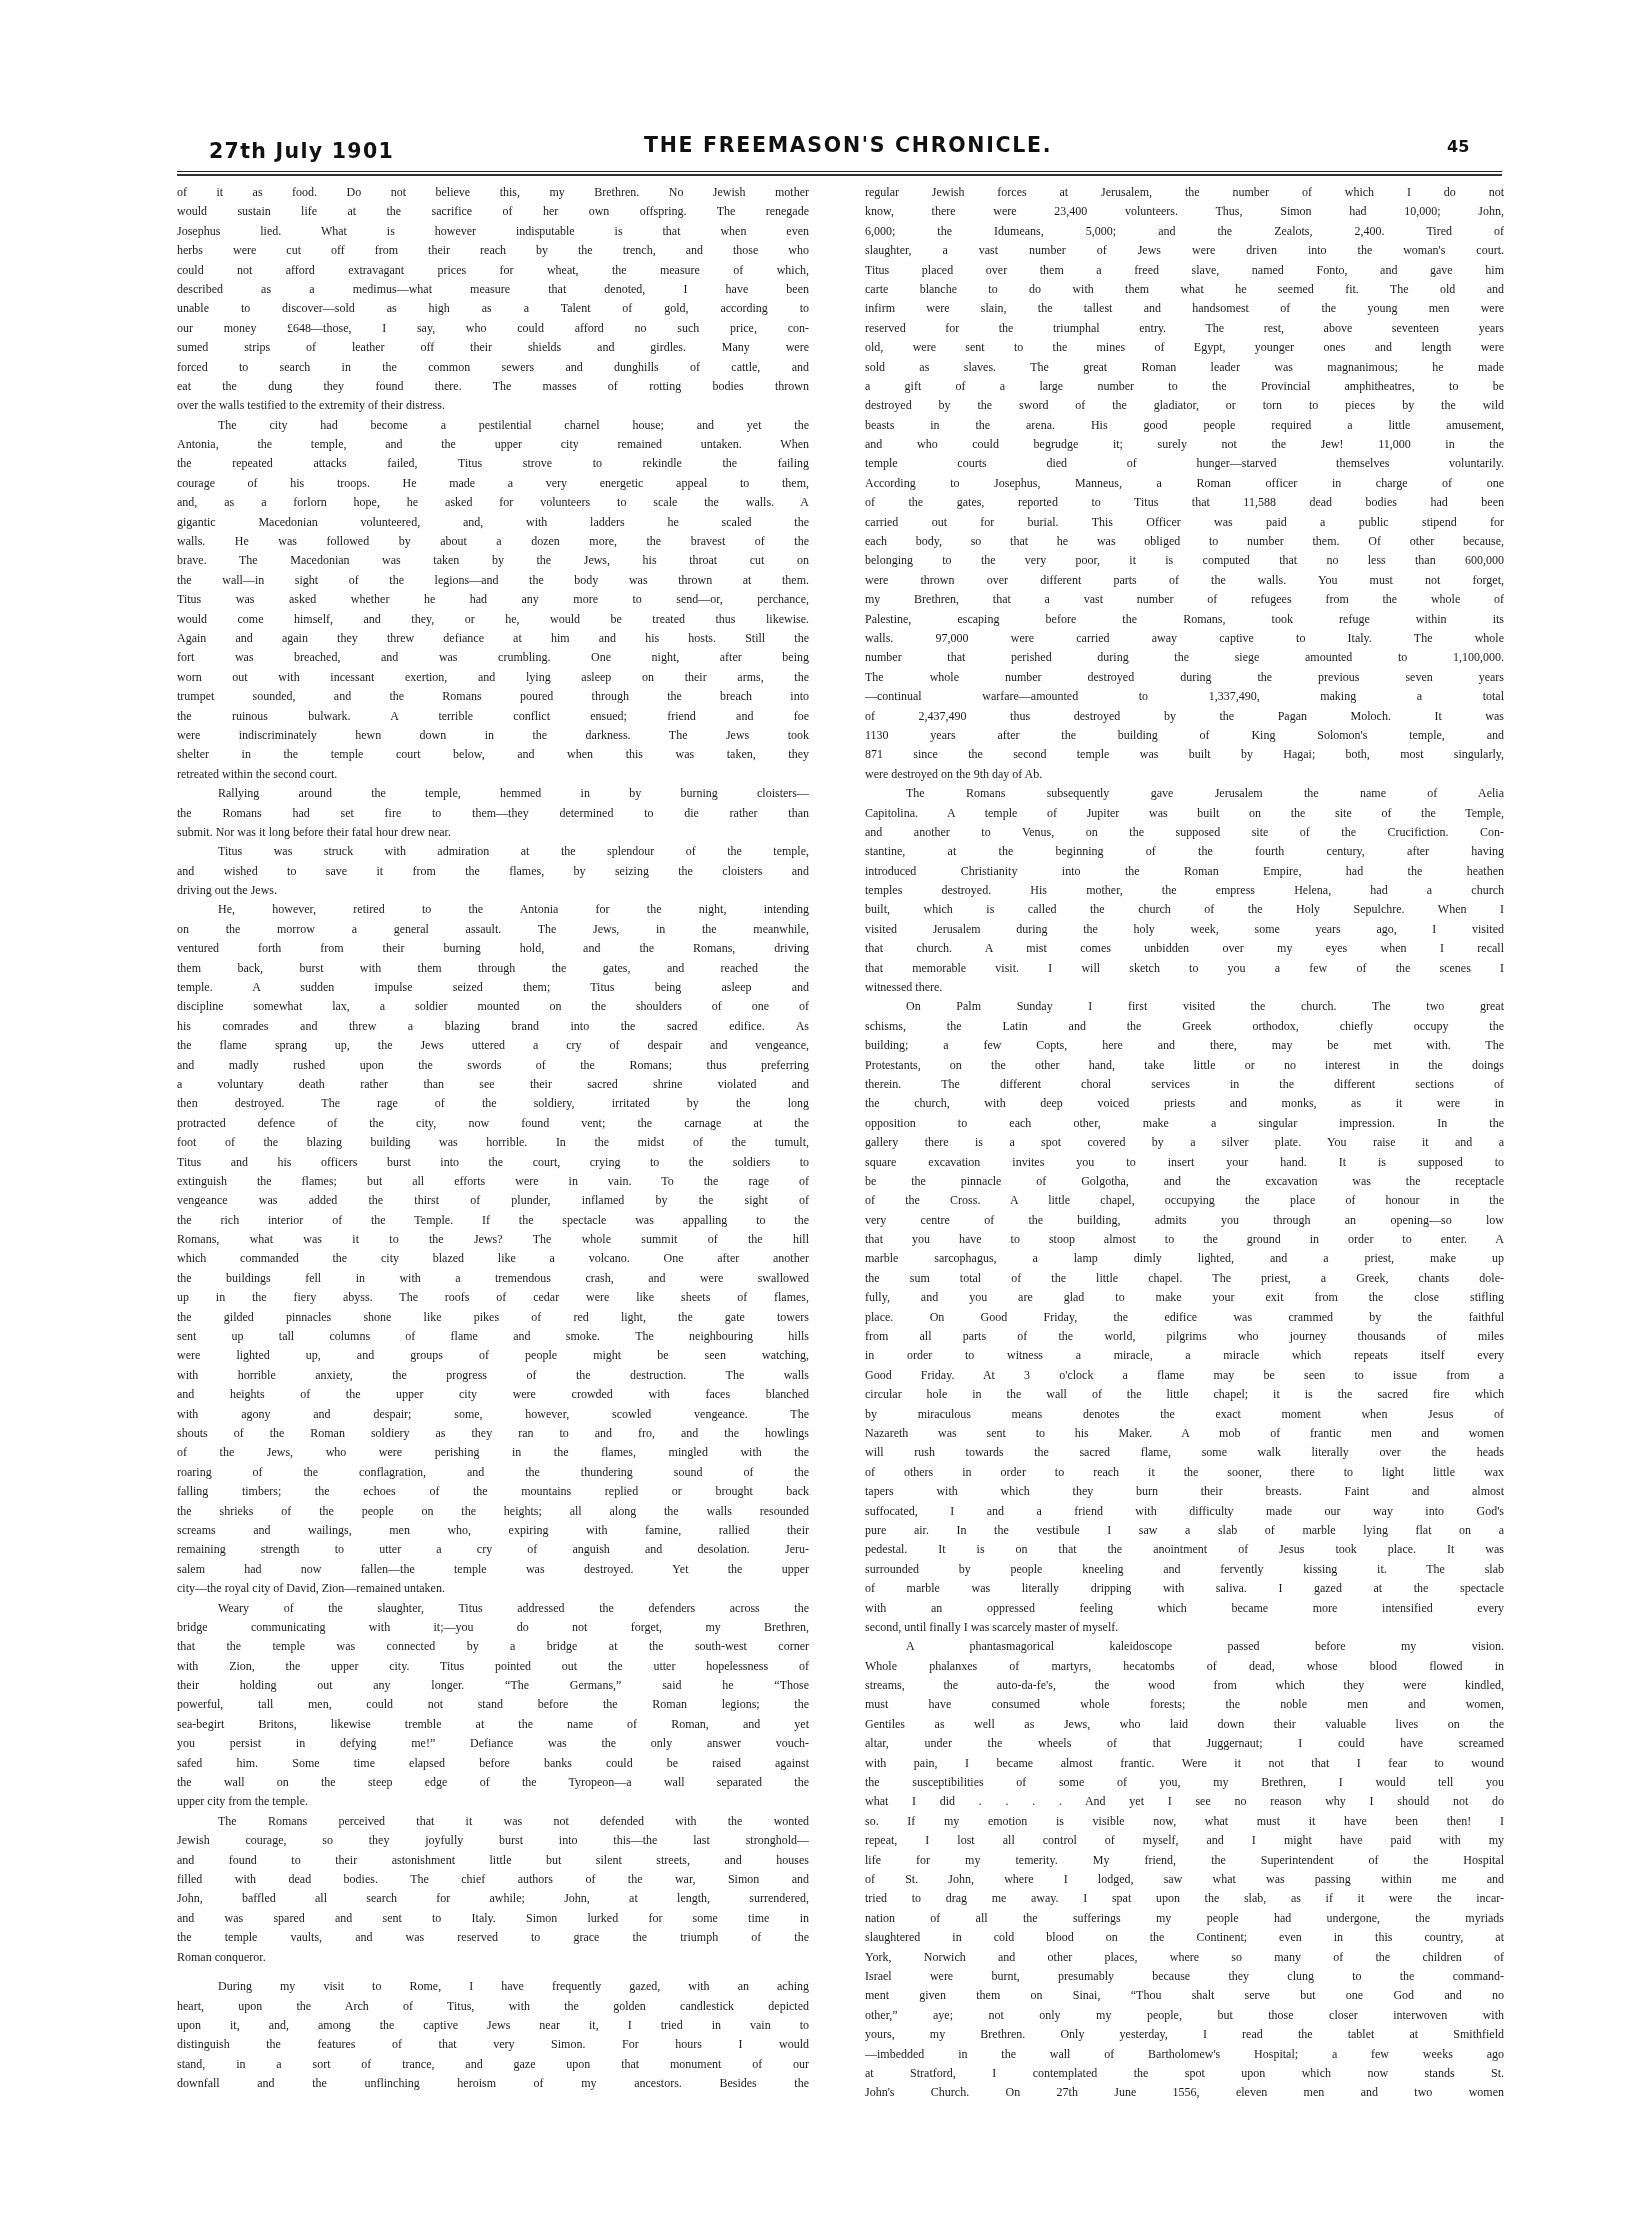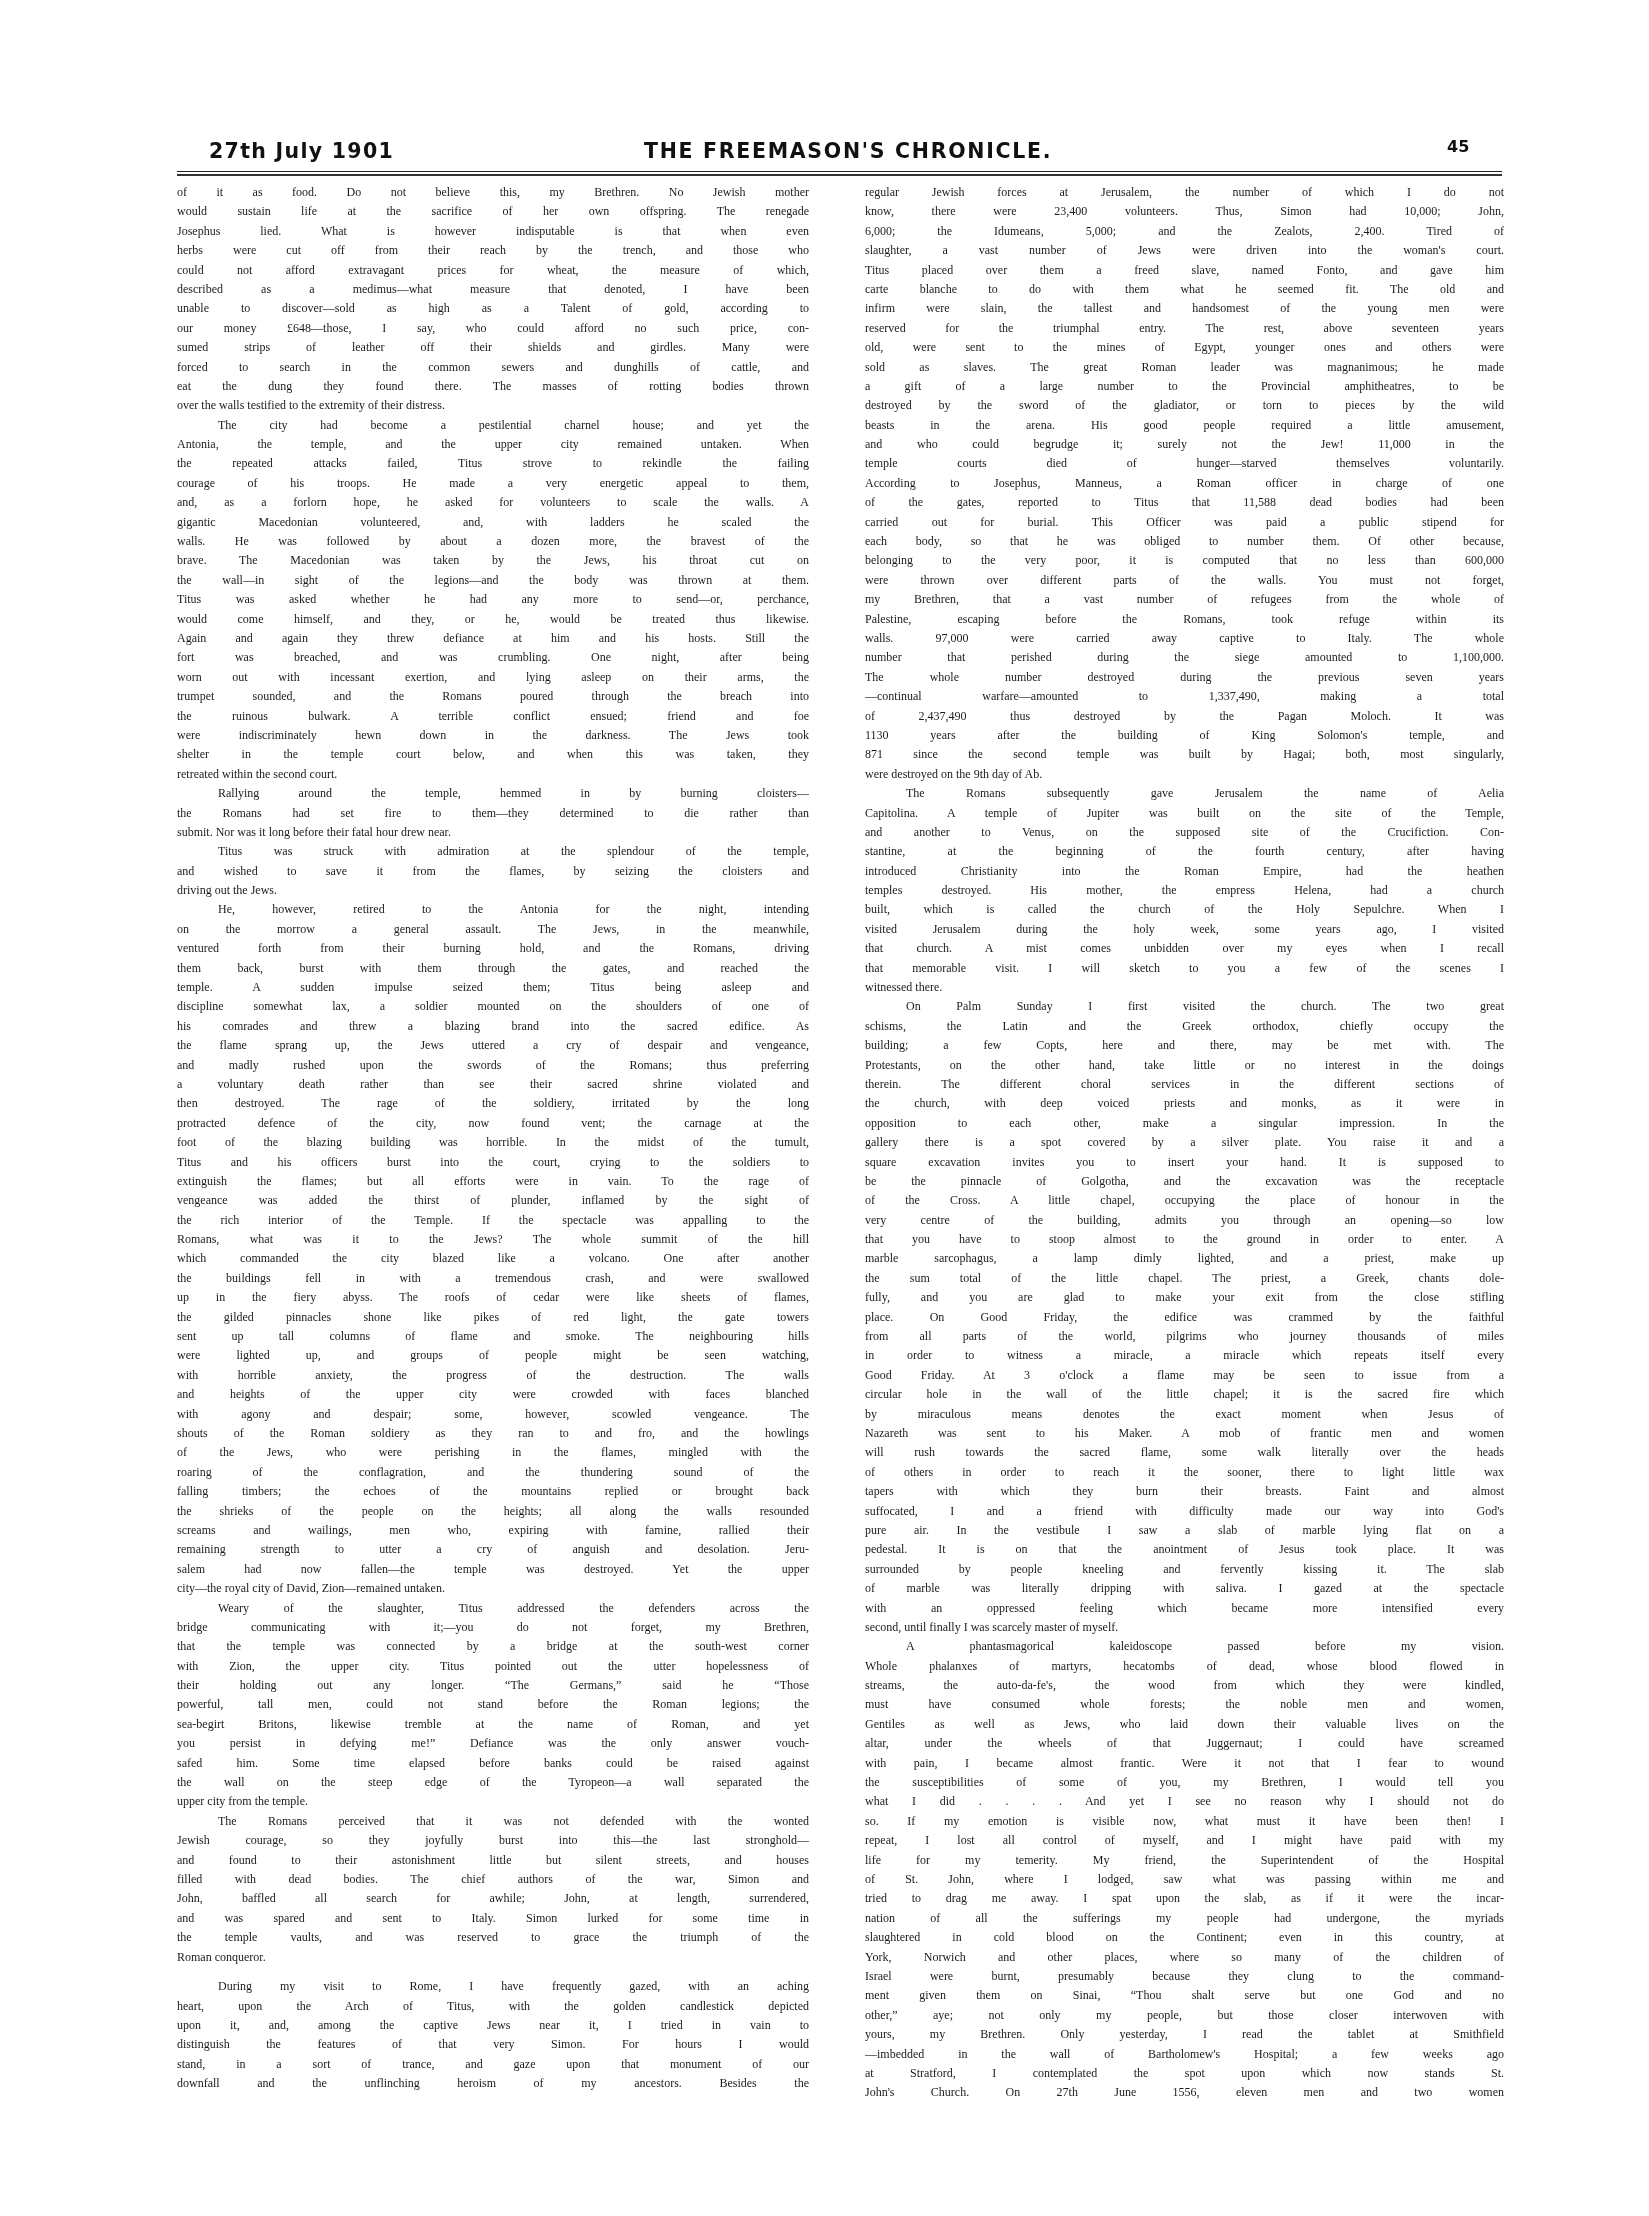--- a/index.html
+++ b/index.html
@@ -1,19 +1,19 @@
 <!DOCTYPE html>
 <html style="font-size:13.7px"><head>
 <meta charset="utf-8">
 <style>
   html, body { margin:0; padding:0; background:#ffffff; }
   body { width:1650px; height:2216px; position:relative; overflow:hidden; color:#1a1a1a; }
   .header { position:absolute; left:0; top:0; width:1618px; height:183px;padding-left:44px; }
   .hdr-date { position:absolute; left:209px; top:139px; font-family:"DejaVu Sans", sans-serif; font-weight:bold; font-size:20.5px; letter-spacing:1.3px; color:#111; }
-  .hdr-title { position:absolute; left:644px; top:139px; font-family:"DejaVu Sans", sans-serif; font-weight:bold; font-size:20.5px; letter-spacing:1.7px; color:#111; }
+  .hdr-title { position:absolute; left:644px; top:133px; font-family:"DejaVu Sans", sans-serif; font-weight:bold; font-size:20.5px; letter-spacing:1.7px; color:#111; }
   .hdr-page { position:absolute; left:1447px; top:137px; font-family:"DejaVu Sans", sans-serif; font-weight:bold; font-size:16px; color:#111; }
   .rule { position:absolute; left:177px; width:1325px; top:171px; height:0; border-top:1.7px solid #222; }
   .rule2 { position:absolute; left:177px; width:1325px; top:174px; height:0; border-top:2.6px solid #333; }
   .col { position:absolute; top:183px; font-family:"Liberation Serif", serif; font-size:12px; }
   .col-left { left:177px; width:632px; }
   .col-right { left:865px; width:639px; }
   .line { height:19.4px; line-height:19.4px; white-space:nowrap; text-align:justify; text-align-last:justify; overflow:hidden; transform-origin:left center; }
   .line.last { text-align-last:left; }
   .line.indent { padding-left:41px; }
   .gap { height:10.2px; }
@@ -132,21 +132,21 @@
   </div>
 <div class="col col-right" id="col-right">
     <div class="line">regular Jewish forces at Jerusalem, the number of which I do not</div>
     <div class="line">know, there were 23,400 volunteers.   Thus, Simon had 10,000;  John,</div>
     <div class="line">6,000;  the Idumeans, 5,000;  and the Zealots, 2,400.    Tired of</div>
     <div class="line">slaughter, a vast number of Jews were driven into the woman's court.</div>
     <div class="line">Titus placed over them a freed slave, named Fonto, and gave him</div>
     <div class="line">carte blanche to do with them what he seemed fit.  The old and</div>
     <div class="line">infirm were slain, the tallest and handsomest of the young men were</div>
     <div class="line">reserved for the triumphal entry.  The rest, above seventeen years</div>
-    <div class="line">old, were sent to the mines of Egypt, younger ones and others were</div>
+    <div class="line">old, were sent to the mines of Egypt, younger ones and length were</div>
     <div class="line">sold as slaves.   The great Roman leader was magnanimous;  he made</div>
     <div class="line">a gift of a large number to the Provincial amphitheatres, to be</div>
     <div class="line">destroyed by the sword of the gladiator, or torn to pieces by the wild</div>
     <div class="line">beasts in the arena.  His good people required a little amusement,</div>
     <div class="line">and who could begrudge it;  surely not the Jew!   11,000 in the</div>
     <div class="line">temple courts died of hunger—starved themselves voluntarily.</div>
     <div class="line">According to Josephus, Manneus, a Roman officer in charge of one</div>
     <div class="line">of the gates, reported to Titus that 11,588 dead bodies had been</div>
     <div class="line">carried out for burial.  This Officer was paid a public stipend for</div>
     <div class="line">each body, so that he was obliged to number them.  Of other because,</div>

